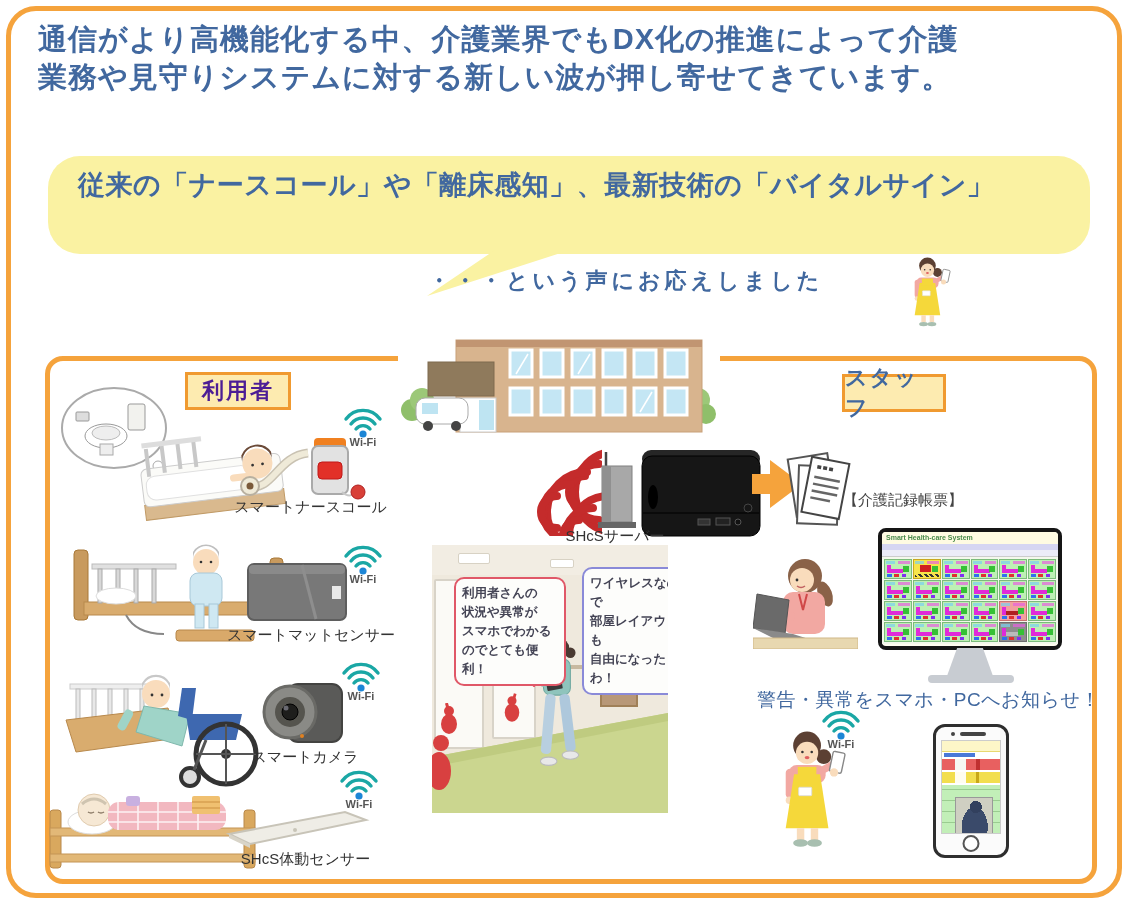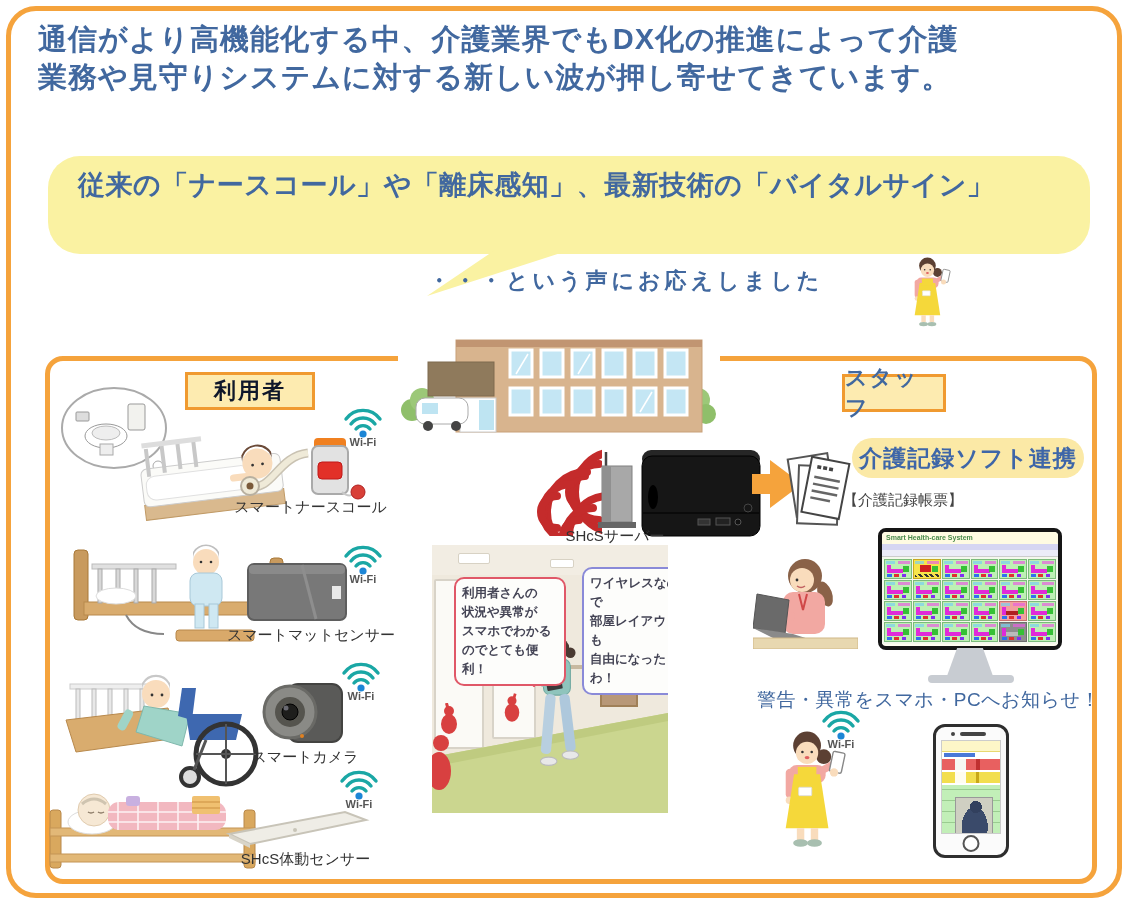--- a/index.html
+++ b/index.html
@@ -10,21 +10,21 @@
   .page-frame{position:absolute;left:6px;top:6px;right:6px;bottom:6px;border:5px solid #F5A33C;border-radius:30px}
   .main-frame{position:absolute;left:45px;top:356px;width:1052px;height:528px;border:5px solid #F5A33C;border-radius:18px;box-sizing:border-box}
   
   .intro{left:38px;top:20px;width:1070px;font-size:29px;font-weight:bold;color:#41689F;line-height:38px;letter-spacing:1px}
   
   .voice-bubble{left:48px;top:156px;width:1042px;height:98px;background:#FAF2A2;border-radius:32px}
   .voice-text{left:78px;top:166px;font-size:27px;font-weight:bold;color:#41689F;line-height:39px;letter-spacing:.5px}
   .reply-line{left:428px;top:266px;font-size:22px;font-weight:bold;color:#41689F;letter-spacing:4px}
   
   .tag{position:absolute;box-sizing:border-box;border:3px solid #F09A30;background:#FDEBB0;font-weight:bold;font-size:22px;display:flex;align-items:center;justify-content:center;letter-spacing:2px}
-  #tag-users{left:185px;top:372px;width:130px;height:38px;color:#0f172a}
+  #tag-users{left:185px;top:372px;width:106px;height:38px;color:#4c1d95}
   #tag-staff{left:842px;top:374px;width:104px;height:38px;color:#41689F}
   
   .wifi{position:absolute;width:54px;text-align:center}
   .wifi svg{display:block;margin:0 auto}
   .wifi .wlbl{font-size:11px;font-weight:bold;color:#555;margin-top:-2px}
   
   .devlbl{position:absolute;font-size:15px;color:#333;text-align:center;white-space:nowrap}
   
   .pill{left:852px;top:438px;width:232px;height:40px;background:#FBE9A6;border-radius:22px;color:#3E66A8;font-weight:bold;font-size:23px;display:flex;align-items:center;justify-content:center;letter-spacing:1px}
   .rec-cap{left:843px;top:491px;font-size:15px;color:#444}
@@ -363,21 +363,20 @@
       <rect x="27" y="25" width="4" height="3.5" fill="#444"></rect>
         <rect x="33" y="25" width="4" height="3.5" fill="#444"></rect>
         <rect x="39" y="25" width="4" height="3.5" fill="#444"></rect>
       <rect x="26" y="36" width="26" height="2.5" fill="#666"></rect>
         <rect x="26" y="43" width="26" height="2.5" fill="#666"></rect>
         <rect x="26" y="50" width="26" height="2.5" fill="#666"></rect>
         <rect x="26" y="57" width="20" height="2.5" fill="#666"></rect>
     </g>
   </svg>
 
-  <div class="abs pill">介護記録ソフト連携</div>
   <div class="abs rec-cap">【介護記録帳票】</div>
 
   <div class="abs" id="hallway">
     <div class="abs h-ceil"></div>
     <div class="abs h-light" style="left:26px;top:8px;width:30px;height:9px"></div>
     <div class="abs h-light" style="left:118px;top:14px;width:22px;height:7px"></div>
     <div class="abs" style="left:0;top:30px;width:236px;height:160px;background:#EFE9DD"></div>
     <div class="abs h-door" style="left:2px;top:34px;width:50px;height:170px"></div>
     <div class="abs h-door" style="left:60px;top:42px;width:44px;height:152px"></div>
     <div class="abs h-handle" style="left:44px;top:112px;width:4px;height:16px"></div>

